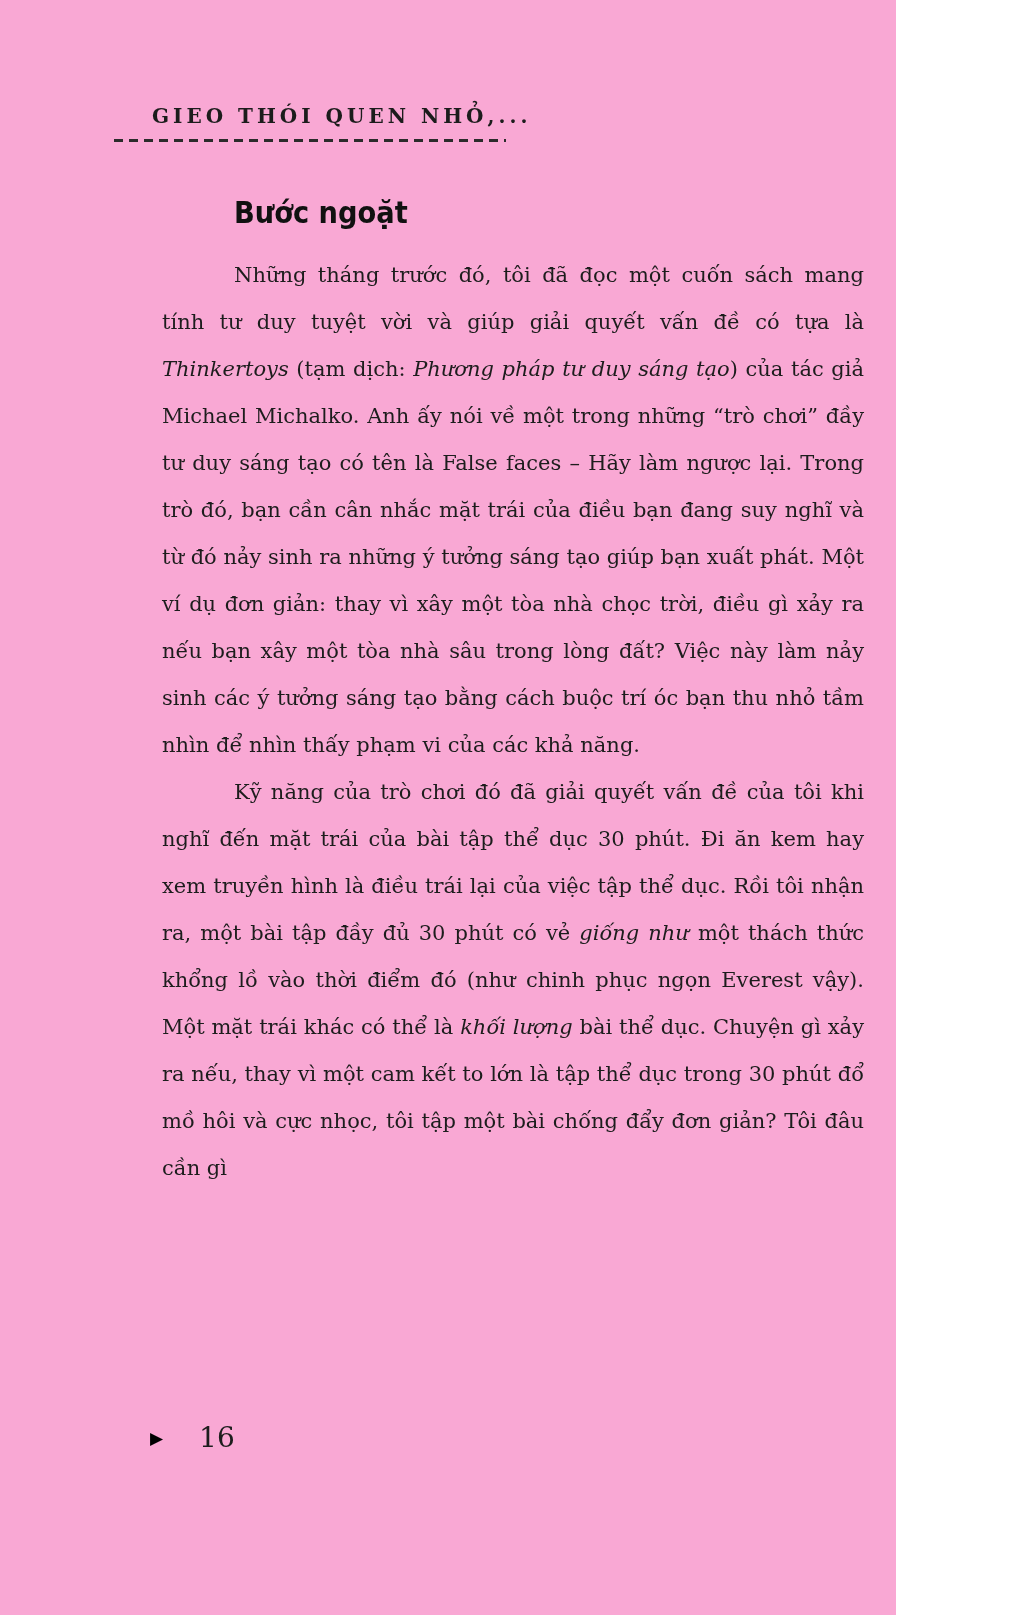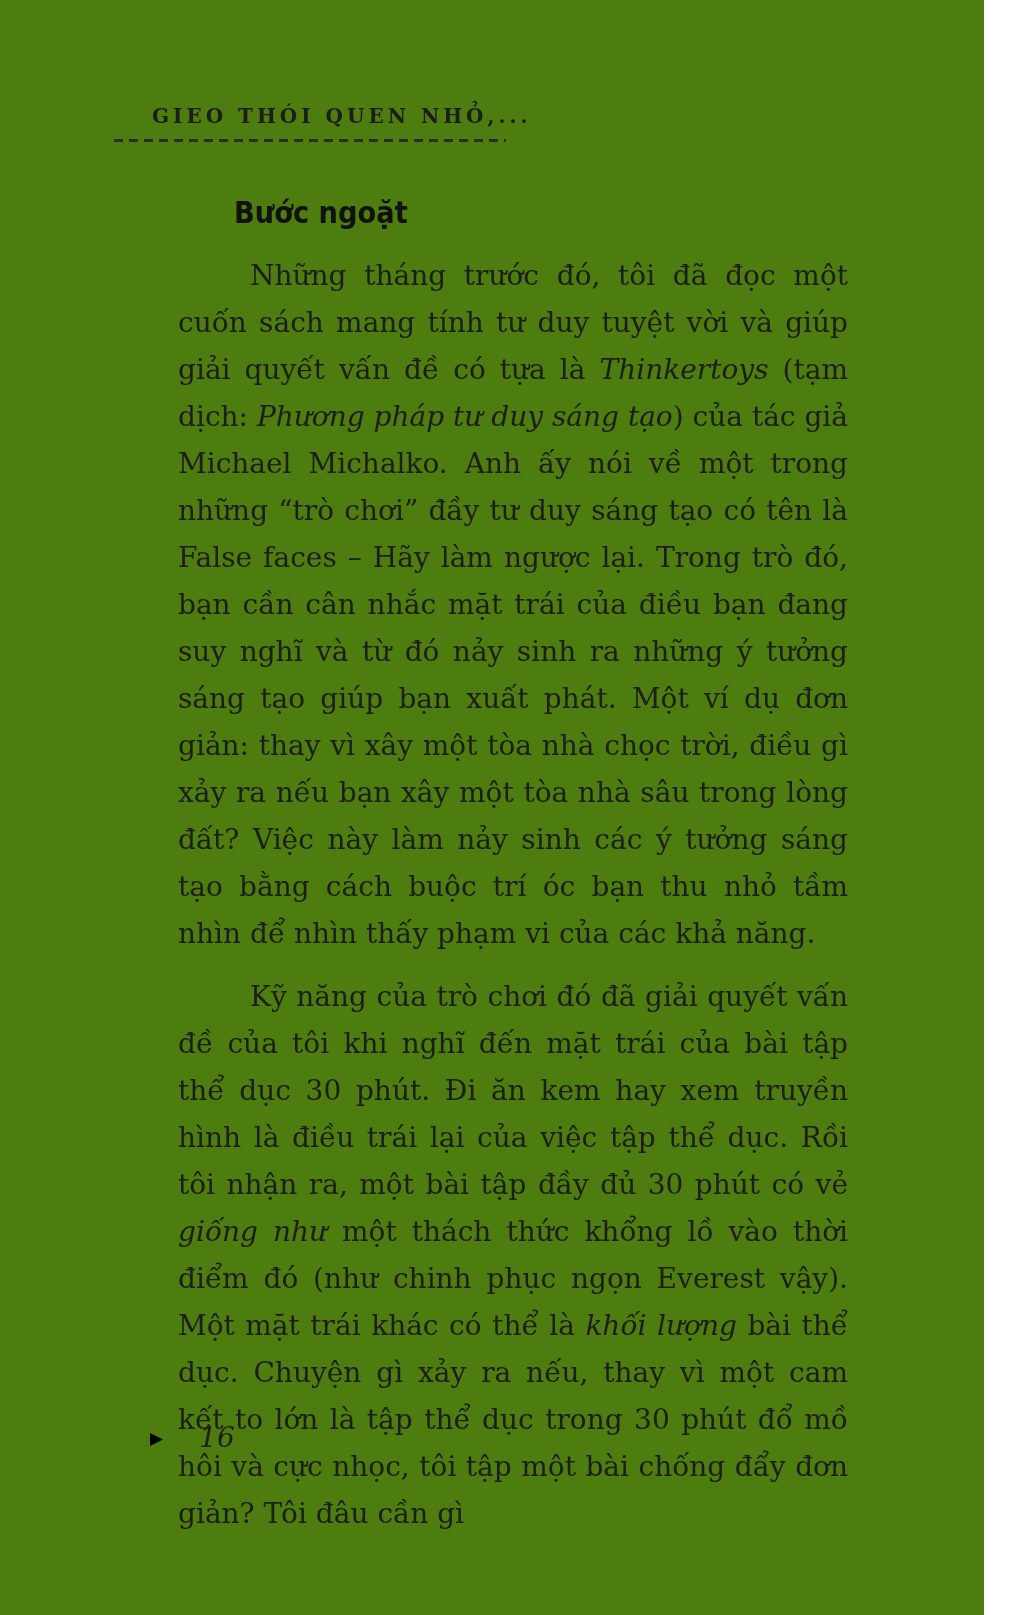--- a/index.html
+++ b/index.html
@@ -2,23 +2,23 @@
 <html><head>
 <meta charset="utf-8">
 <style>
   html, body {
     margin: 0;
     padding: 0;
     background: #ffffff;
   }
   .page {
     position: relative;
-    width: 984px;
+    width: 896px;
     height: 1615px;
-    background: #4d7c0f;
+    background: #f9a8d4;
     overflow: hidden;
     font-family: "DejaVu Serif", "Liberation Serif", serif;
     color: #1d1d1d;
   }
 
   
   .header {
     position: absolute;
     left: 114px;
     top: 104px;
@@ -55,22 +55,22 @@
     margin: 0 0 20px 72px;
     font-family: "DejaVu Sans", "Liberation Sans", sans-serif;
     font-weight: 700;
     font-size: 31px;
     line-height: 40px;
     color: #111111;
     transform: scaleX(0.88);
     transform-origin: left center;
   }
   .body-paragraph {
-    margin: 16px;
-    font-size: 28px;
+    margin: 0;
+    font-size: 21px;
     line-height: 47px;
     text-align: justify;
     text-indent: 72px;
     color: #1d1d1d;
   }
   .body-paragraph .italic {
     font-style: italic;
   }
 
   
@@ -86,21 +86,20 @@
     font-size: 17px;
     color: #000000;
     line-height: 1;
   }
   .page-number {
     margin-left: 36px;
     font-family: "DejaVu Serif", serif;
     font-size: 28px;
     color: #1d1d1d;
     line-height: 1;
-    font-style: italic;
   }
 </style>
 </head>
 <body>
 
 <div class="page">
 
   <header class="header">
     <div class="header-title">GIEO THÓI QUEN NHỎ,...</div>
     <div class="dashed-rule"></div>

